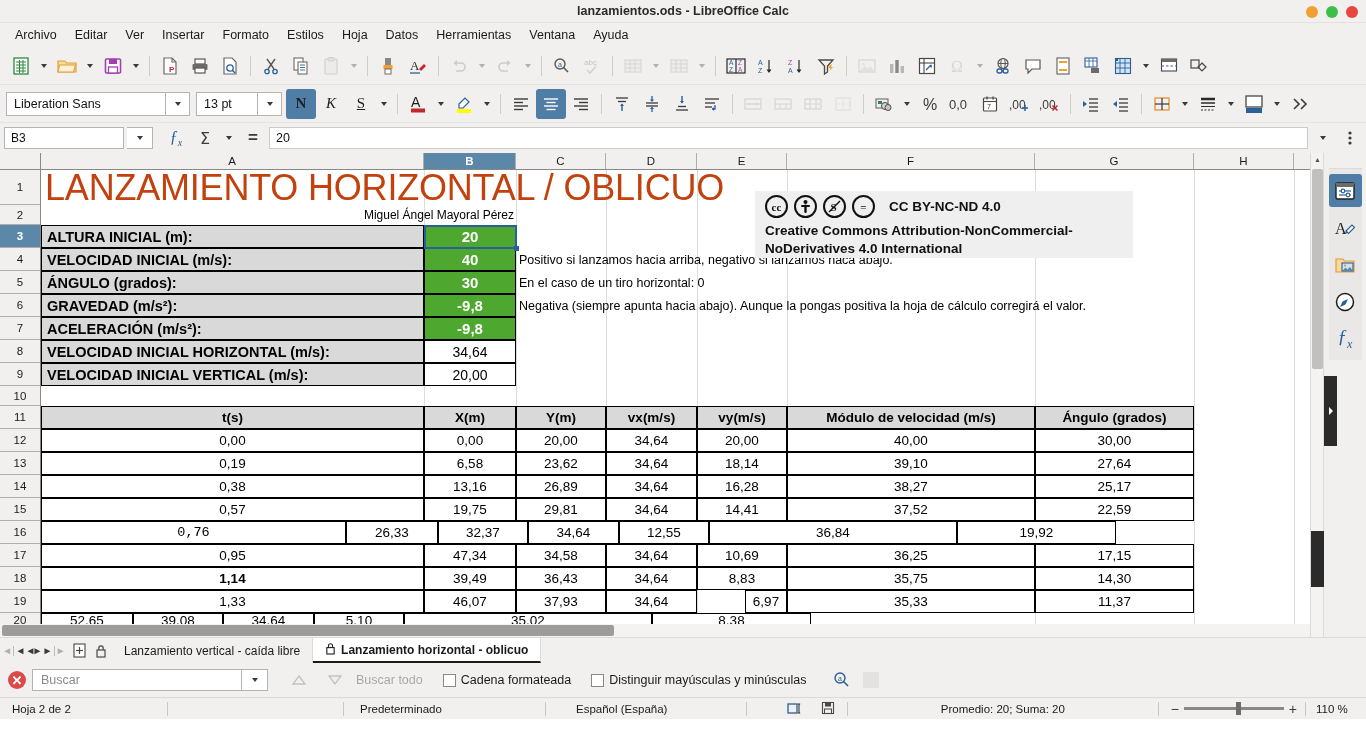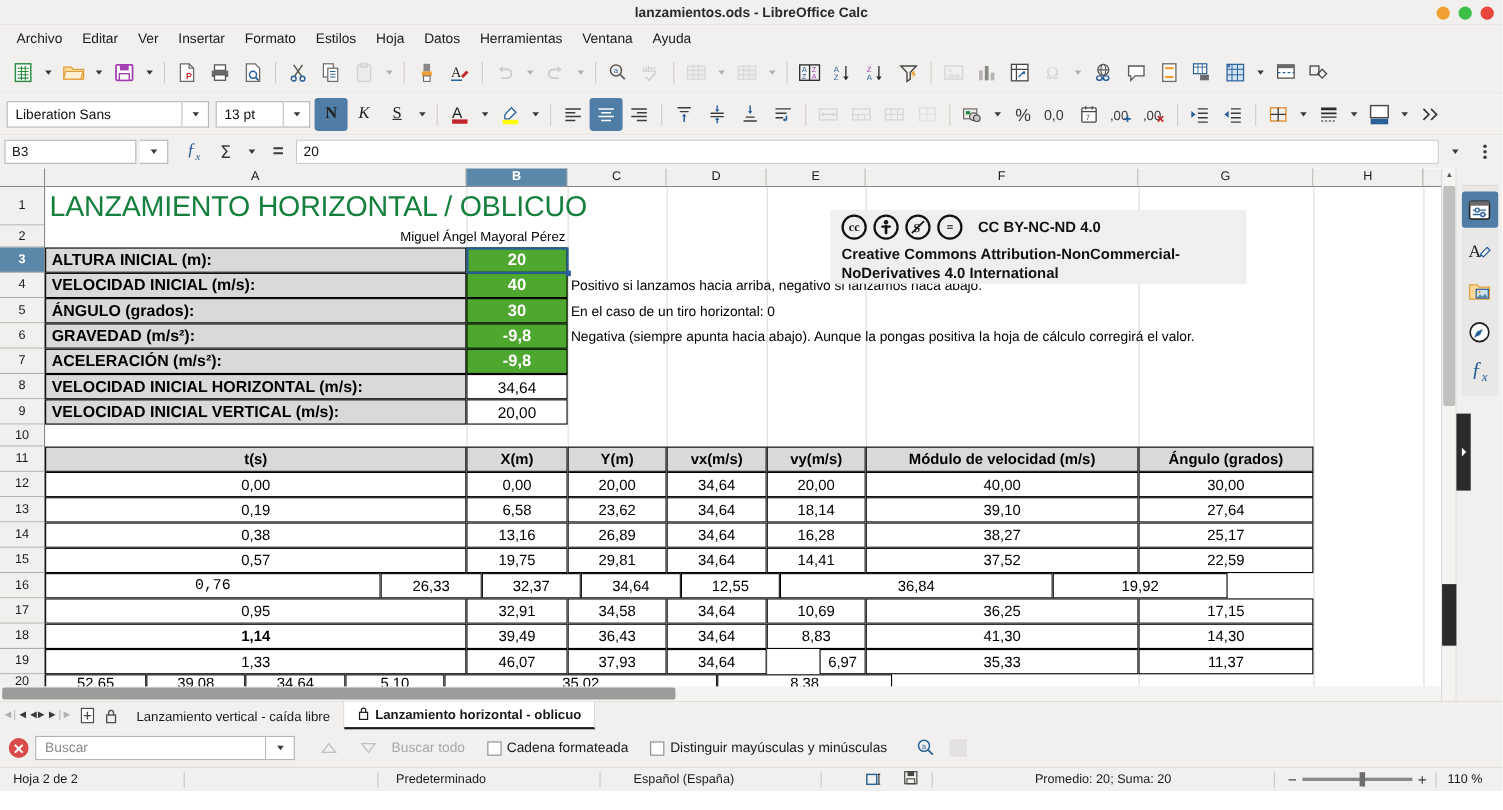--- a/index.html
+++ b/index.html
@@ -81,21 +81,21 @@
   .rowhead {
     border-bottom: 1px solid #b0aeac; font-size: 11.5px; color: #1b1b1b;
     display: flex; align-items: center; justify-content: center; background: #f1f0ef;
   }
   .rowhead.sel { background: #5b87a8; color: #fff; font-weight: bold; }
   .cells { position: relative; flex: 1; }
   .row { display: flex; position: relative; }
   .cell { flex: none; overflow: visible; white-space: nowrap; display: flex; align-items: center; position: relative; }
   .gridline-v { position: absolute; top: 0; bottom: 0; width: 1px; background: #dcdcdc; }
 
-  .c-title { font-size: 26px; color: #15803d; letter-spacing: -0.2px; padding-left: 4px; }
+  .c-title { font-size: 36px; color: #c2410c; letter-spacing: -0.2px; padding-left: 4px; }
   .c-author { font-size: 12px; color: #000; }
   .c-label {
     background: #d9d9d9; font-weight: bold; font-size: 14.5px; color: #000;
     padding-left: 5px; border: 1px solid #000; height: 100%;
     display: flex; align-items: center;
   }
   .c-green {
     background: #4ea72e; color: #fff; font-weight: bold; font-size: 15px;
     justify-content: center; border: 1px solid #000; height: 100%;
   }
@@ -1055,21 +1055,21 @@
               </div>
               <div class="cell" style="width: 159px;">
                 <div class="td" style="width: 100%; display: flex; align-items: center;">19,92</div>
               </div>
             </div>
             <div class="row" style="height: 23px;">
               <div class="cell" style="width: 383px;">
                 <div class="td" style="width: 100%; display: flex; align-items: center;">0,95</div>
               </div>
               <div class="cell" style="width: 92px;">
-                <div class="td" style="width: 100%; display: flex; align-items: center;">32,91</div>
+                <div class="td" style="width: 100%; display: flex; align-items: center;">47,34</div>
               </div>
               <div class="cell" style="width: 90px;">
                 <div class="td" style="width: 100%; display: flex; align-items: center;">34,58</div>
               </div>
               <div class="cell" style="width: 91px;">
                 <div class="td" style="width: 100%; display: flex; align-items: center;">34,64</div>
               </div>
               <div class="cell" style="width: 90px;">
                 <div class="td" style="width: 100%; display: flex; align-items: center;">10,69</div>
               </div>
@@ -1090,21 +1090,21 @@
               <div class="cell" style="width: 90px;">
                 <div class="td" style="width: 100%; display: flex; align-items: center;">36,43</div>
               </div>
               <div class="cell" style="width: 91px;">
                 <div class="td" style="width: 100%; display: flex; align-items: center;">34,64</div>
               </div>
               <div class="cell" style="width: 90px;">
                 <div class="td" style="width: 100%; display: flex; align-items: center;">8,83</div>
               </div>
               <div class="cell" style="width: 248px;">
-                <div class="td" style="width: 100%; display: flex; align-items: center;">41,30</div>
+                <div class="td" style="width: 100%; display: flex; align-items: center;">35,75</div>
               </div>
               <div class="cell" style="width: 159px;">
                 <div class="td" style="width: 100%; display: flex; align-items: center;">14,30</div>
               </div>
             </div>
             <div class="row" style="height: 23px;">
               <div class="cell" style="width: 383px;">
                 <div class="td" style="width: 100%; display: flex; align-items: center;">1,33</div>
               </div>
               <div class="cell" style="width: 92px;">

